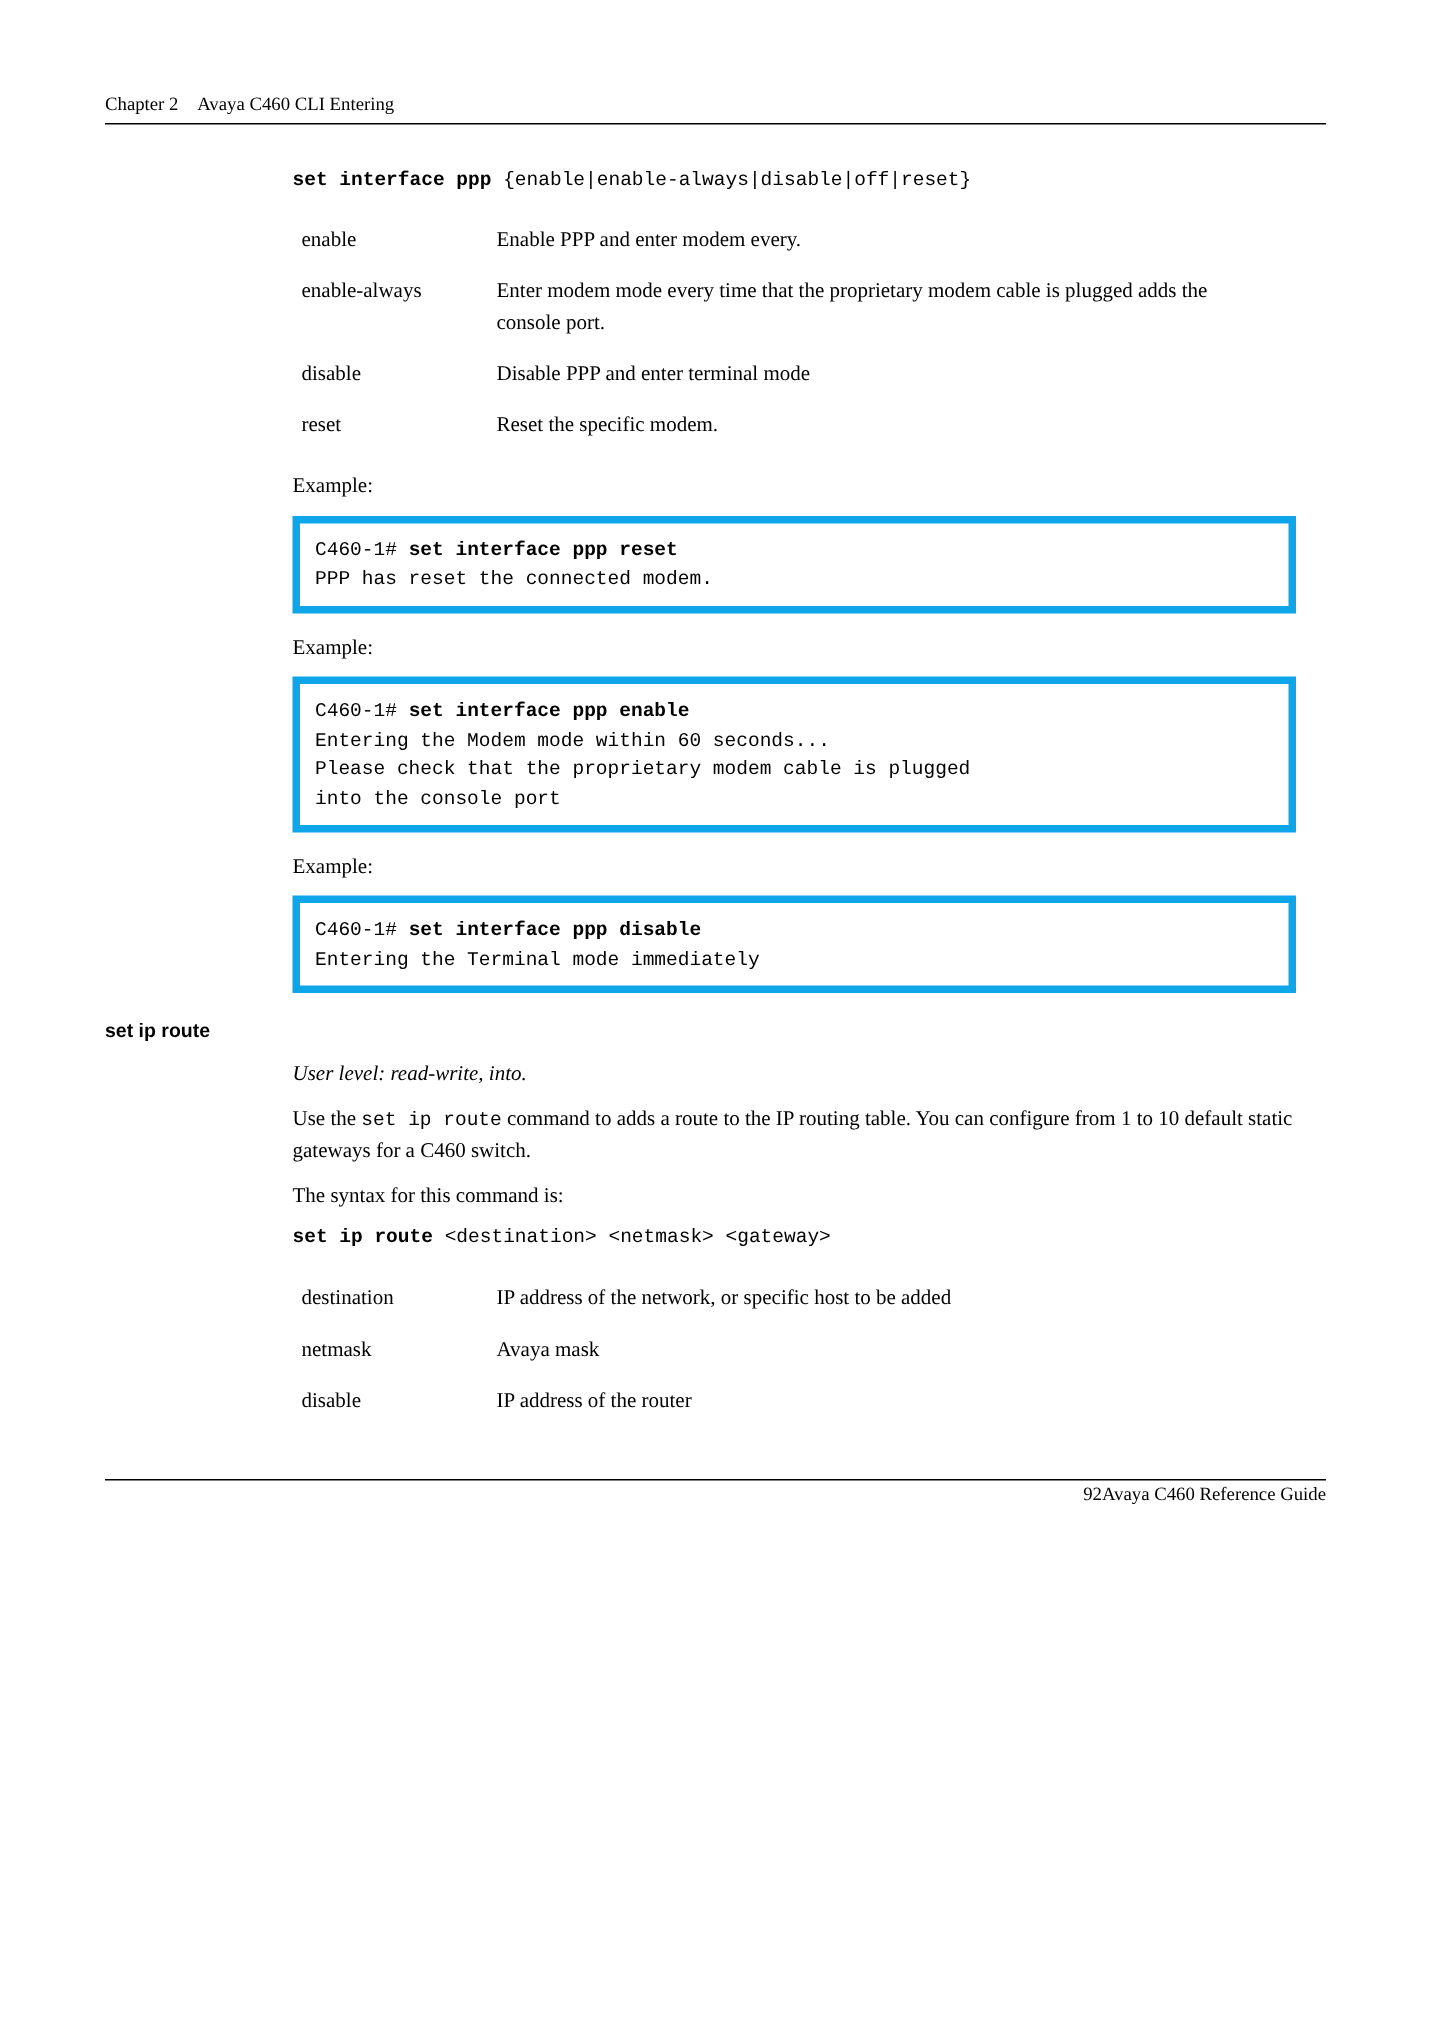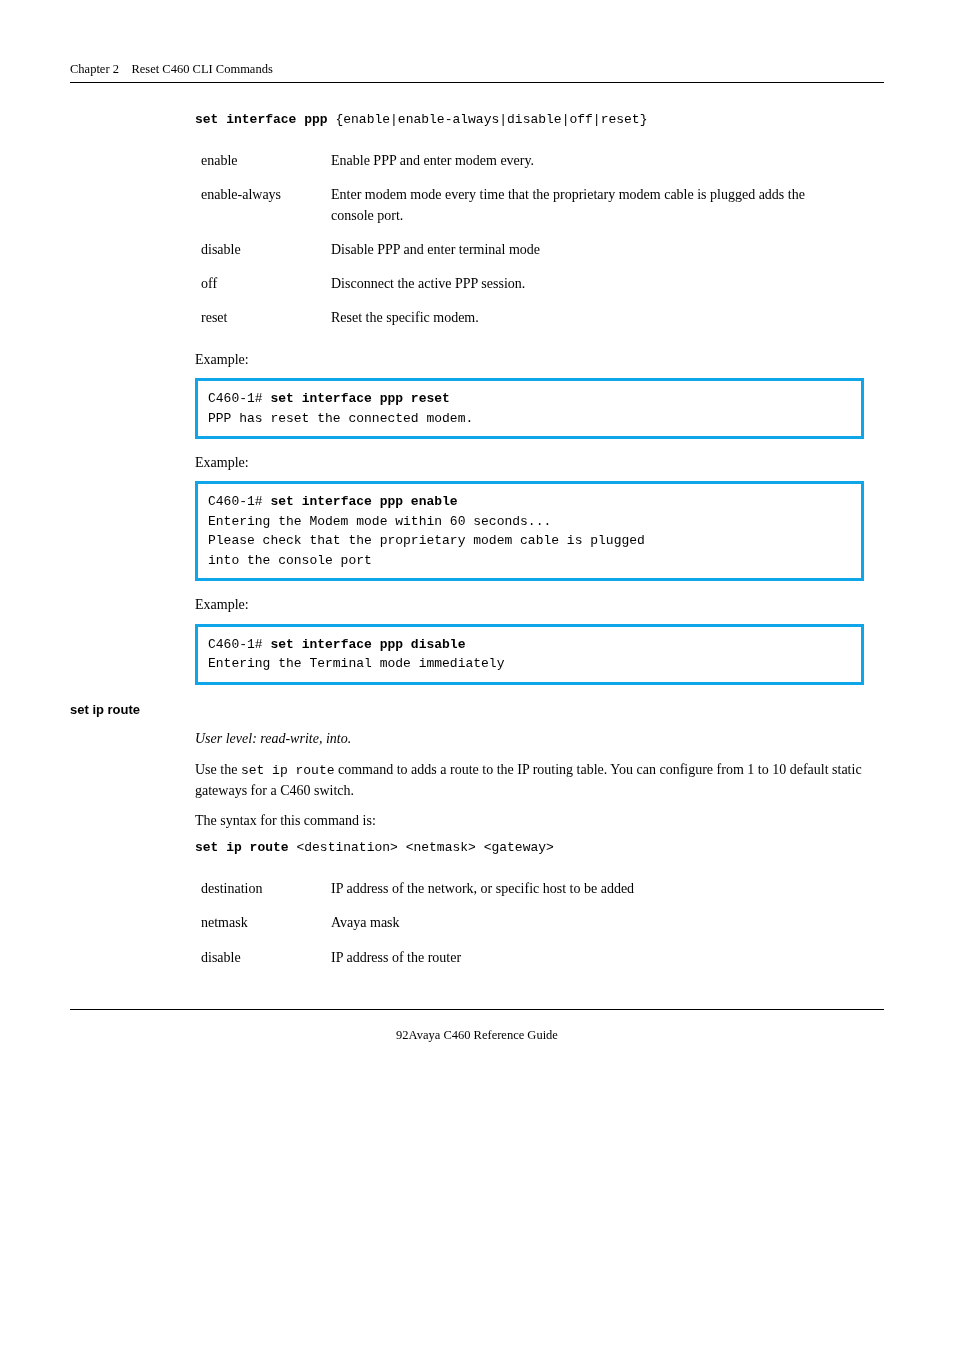--- a/index.html
+++ b/index.html
@@ -44,73 +44,69 @@
     padding: 7px 10px 7px 0;
     font-size: 14px;
   }
   .param-table td.key {
     width: 120px;
   }
   .section-label {
     margin: 10px 0 8px 0;
   }
   .code-box {
-    border: 3px solid #0ea5e9;
+    border: 5px solid #0ea5e9;
     padding: 8px 10px;
     font-family: "Courier New", monospace;
     font-size: 13px;
     white-space: pre-wrap;
     margin-bottom: 14px;
     line-height: 1.5;
   }
   .command-heading {
     font-family: Arial, Helvetica, sans-serif;
     font-weight: bold;
     font-size: 13px;
     margin: 16px 0 6px 0;
   }
   .italic { font-style: italic; }
   .footer {
     display: flex;
-    justify-content: center;
+    justify-content: flex-end;
     font-size: 12.5px;
     margin-top: 34px;
     border-top: 1px solid #000;
-    padding-top: 16px;
+    padding-top: 0;
   }
 </style>
 </head>
 <body>
 
 <div class="chapter-header">
-  <span>Chapter 2</span>&nbsp;&nbsp;&nbsp;&nbsp;<span>Reset C460 CLI Commands</span>
+  <span>Chapter 2</span>&nbsp;&nbsp;&nbsp;&nbsp;<span>Avaya C460 CLI Entering</span>
 </div>
 <hr class="rule">
 
 <div class="content">
 
   <div class="code-line"><span class="bold">set interface ppp</span><span> {enable|enable-always|disable|off|reset}</span></div>
 
   <table class="param-table">
     <tbody>
         <tr>
       <td class="key">enable</td>
       <td>Enable PPP and enter modem every.</td>
     </tr>
     <tr>
       <td class="key">enable-always</td>
       <td>Enter modem mode every time that the proprietary modem cable is plugged adds the console port.</td>
     </tr>
     <tr>
       <td class="key">disable</td>
       <td>Disable PPP and enter terminal mode</td>
-    </tr>
-    <tr>
-      <td class="key">off</td>
-      <td>Disconnect the active PPP session.</td>
     </tr>
     <tr>
       <td class="key">reset</td>
       <td>Reset the specific modem.</td>
     </tr>
   </tbody>
     </table>
 
   <div class="section-label">Example:</div>
   <div class="code-box"><span>C460-1# </span><span class="bold">set interface ppp reset</span>

